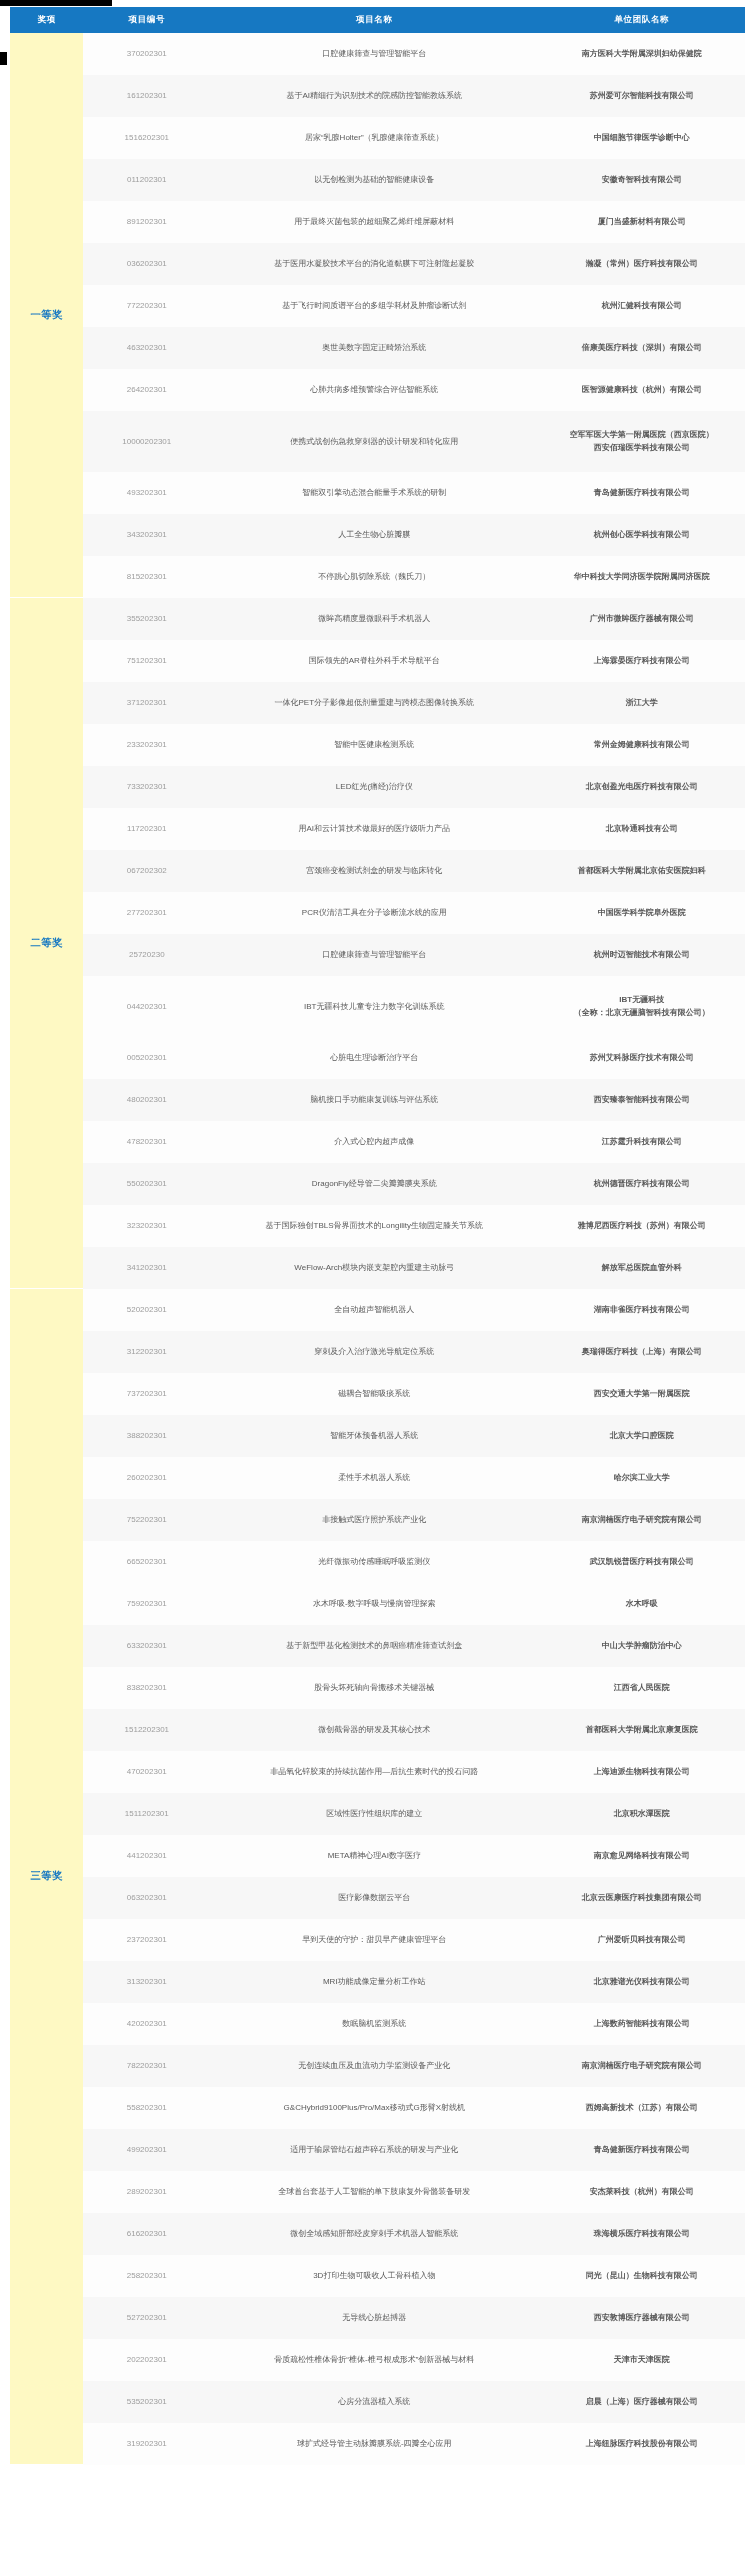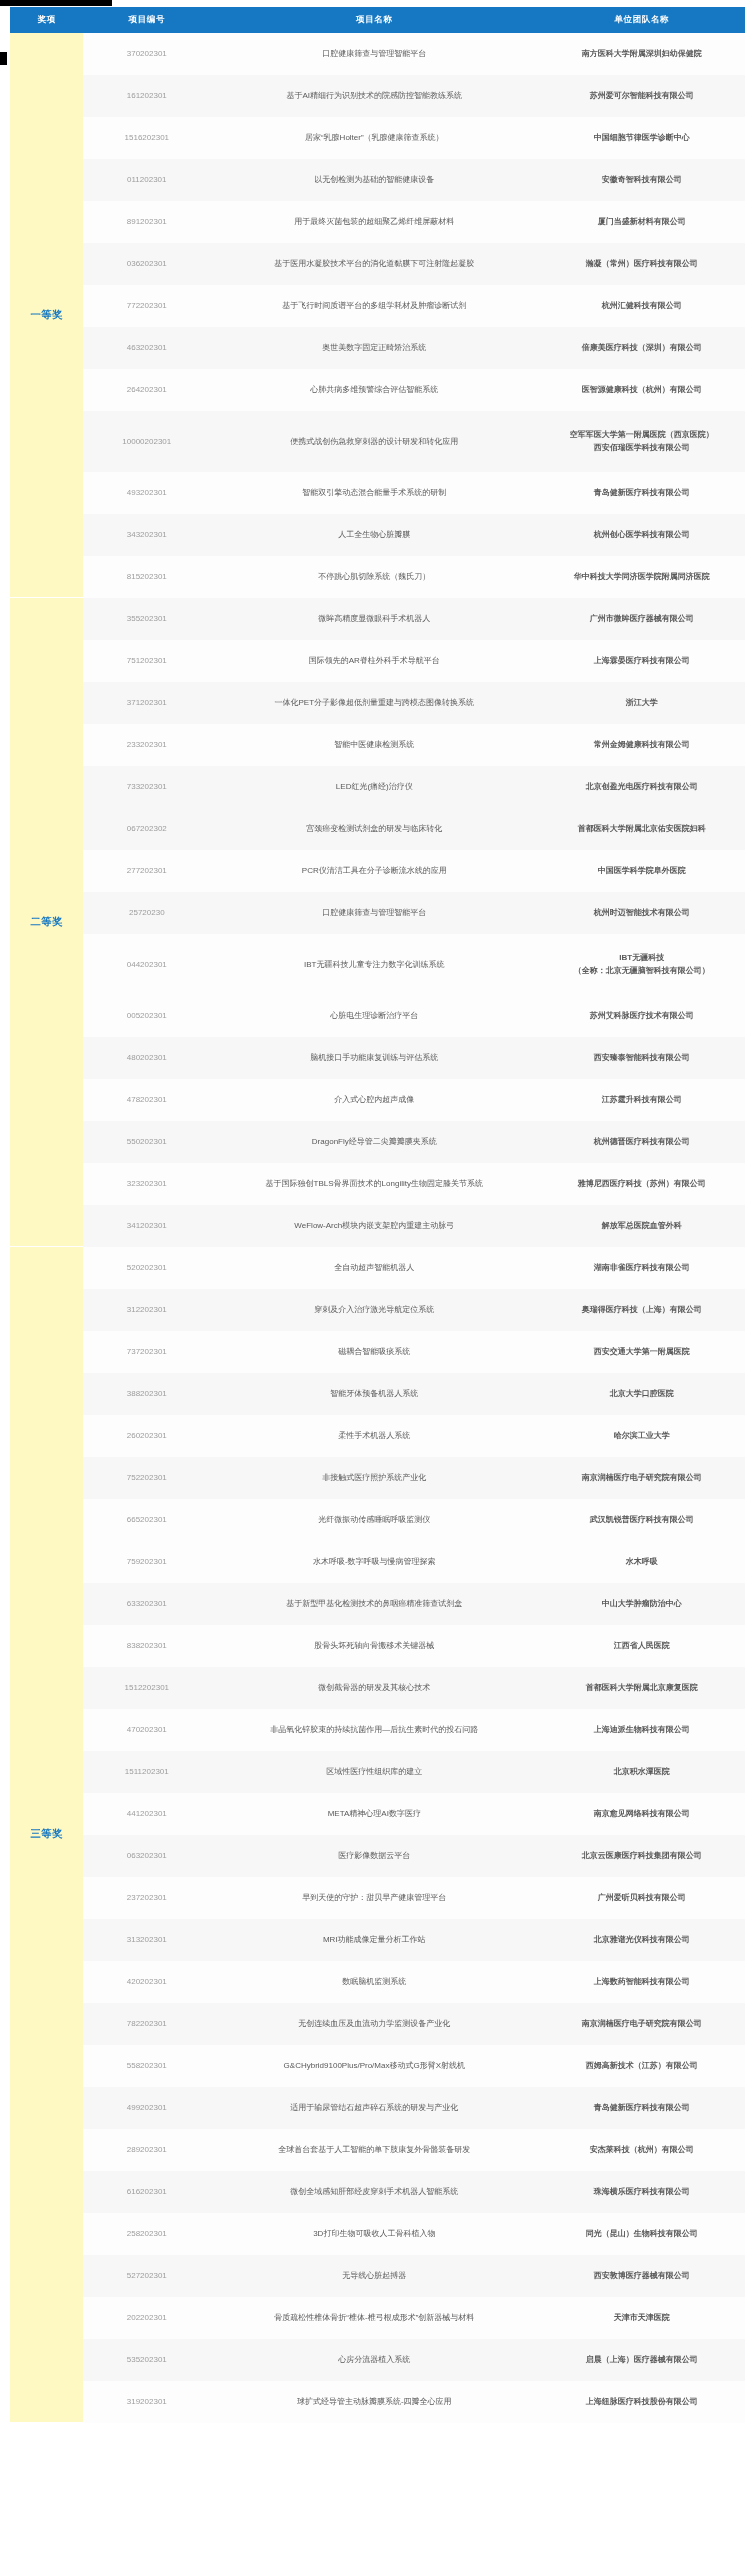--- a/index.html
+++ b/index.html
@@ -233,20 +233,27 @@
   </div>
 
   <div class="row even">
     <div class="cell id">733202301</div>
     <div class="cell name">LED红光(痛经)治疗仪</div>
     <div class="cell unit">
               <div>北京创盈光电医疗科技有限公司</div>
             </div>
   </div>
 
+  <div class="row odd">
+    <div class="cell id">117202301</div>
+    <div class="cell name">用AI和云计算技术做最好的医疗级听力产品</div>
+    <div class="cell unit">
+              <div>北京聆通科技有公司</div>
+            </div>
+  </div>
 
   <div class="row even">
     <div class="cell id">067202302</div>
     <div class="cell name">宫颈癌变检测试剂盒的研发与临床转化</div>
     <div class="cell unit">
               <div>首都医科大学附属北京佑安医院妇科</div>
             </div>
   </div>
 
   <div class="row odd">

